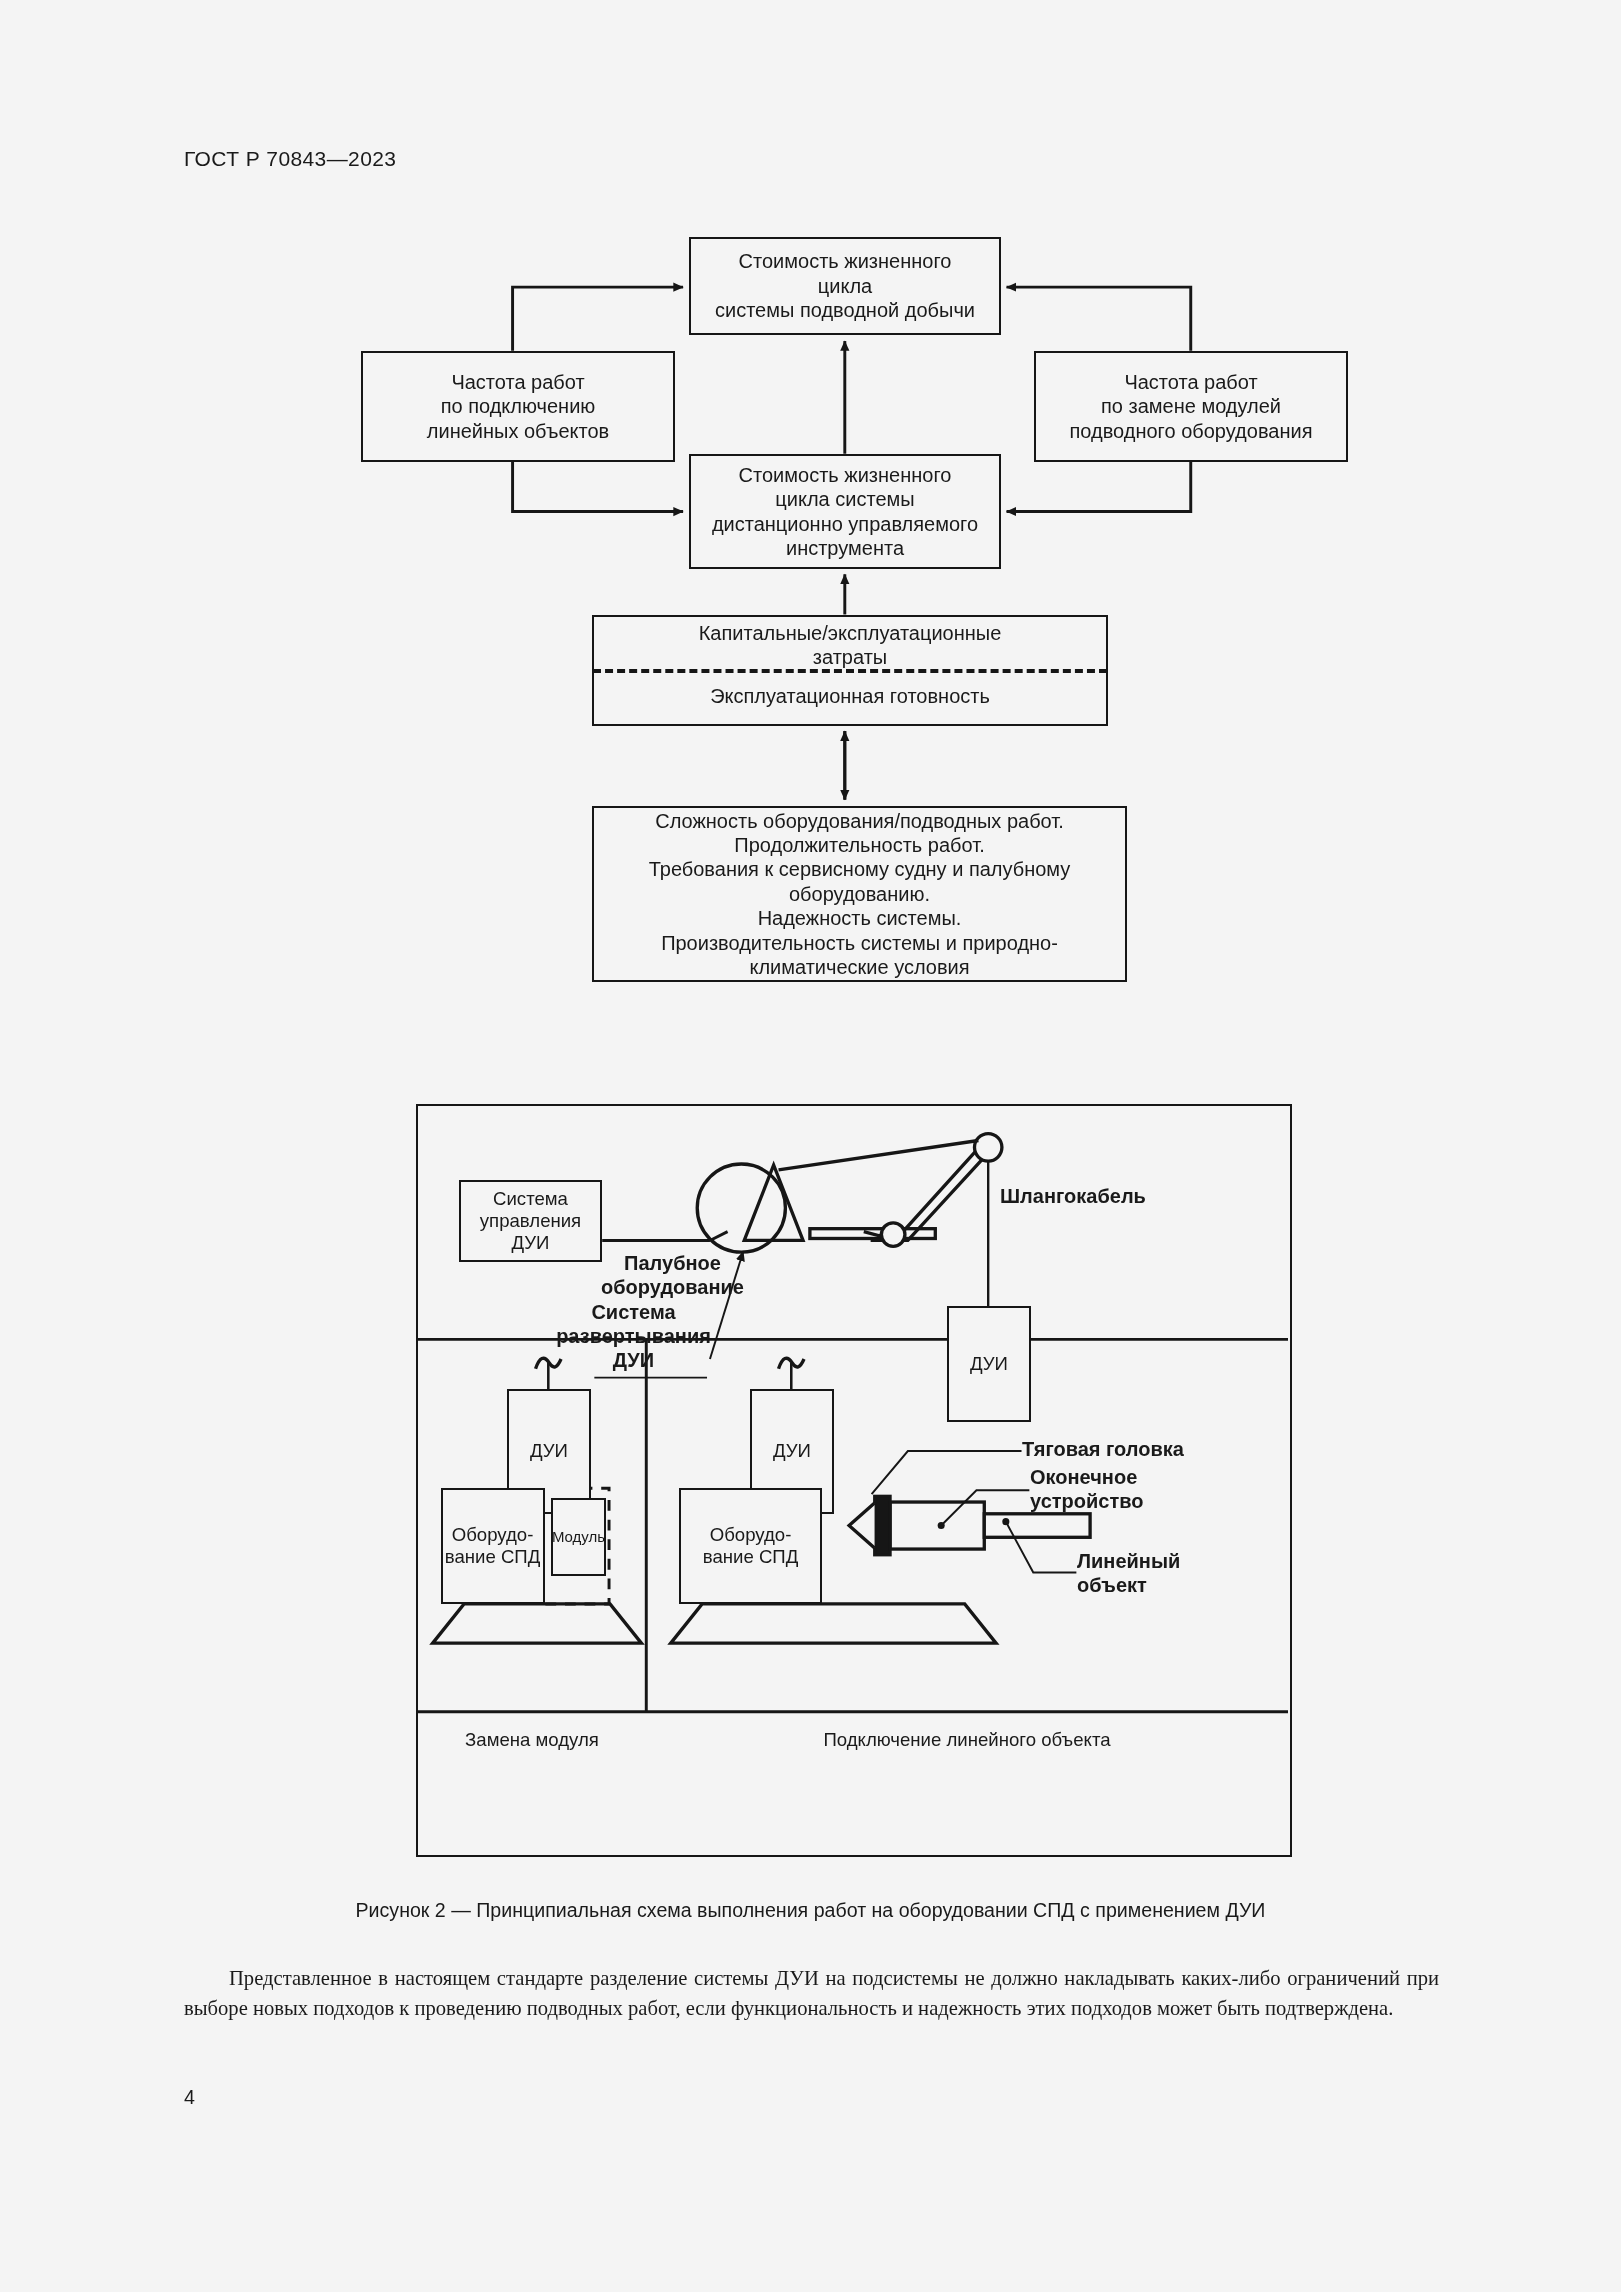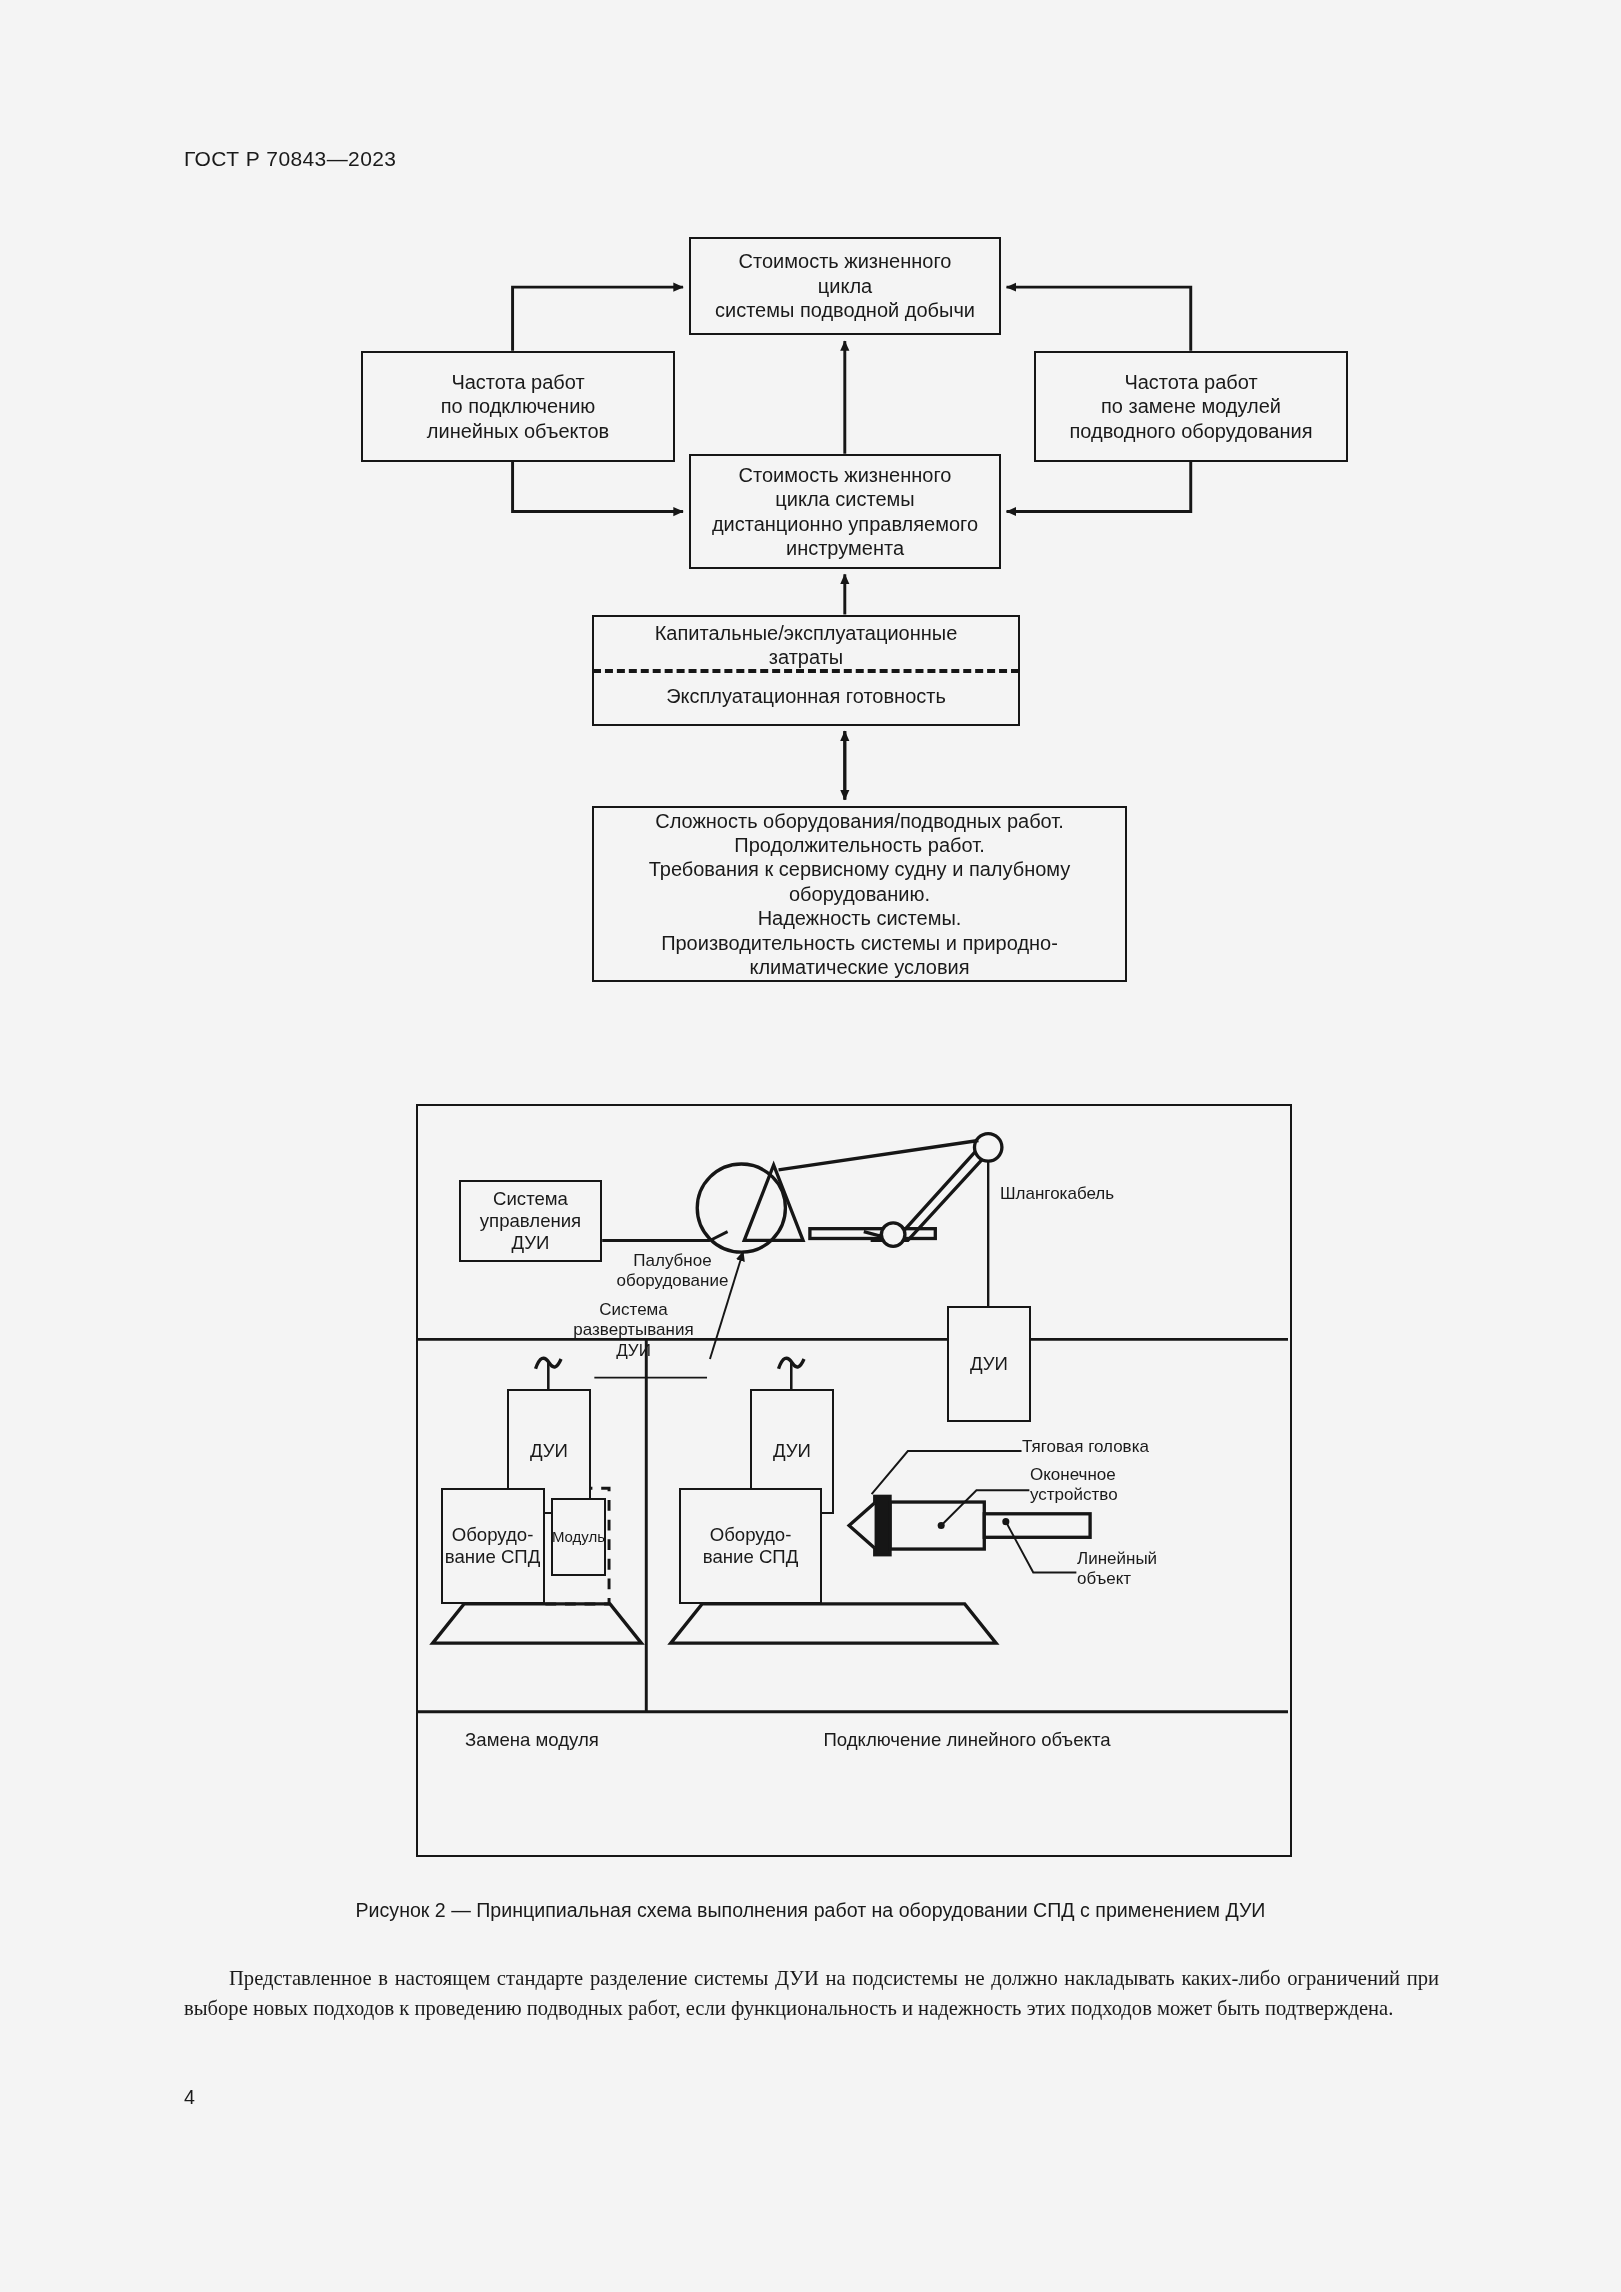--- a/index.html
+++ b/index.html
@@ -46,21 +46,21 @@
   
   #fig1 {
     position: absolute;
     left: 0; top: 0;
     width: 1621px; height: 1078px;
   }
   #box-slc-spd  { left: 689px;  top: 237px;  width: 312px; height: 98px; }
   #box-freq-lin { left: 361px;  top: 351px;  width: 314px; height: 111px; }
   #box-freq-mod { left: 1034px; top: 351px;  width: 314px; height: 111px; }
   #box-slc-rov  { left: 689px;  top: 454px;  width: 312px; height: 115px; }
-  #box-costs    { left: 592px;  top: 615px;  width: 428px; height: 111px;
+  #box-costs    { left: 592px;  top: 615px;  width: 516px; height: 111px;
                   display: block; padding: 3px; }
   #box-costs .seg {
     display: flex; align-items: center; justify-content: center;
     text-align: center; height: 50%;
   }
   #box-costs .divider {
     position: absolute; left: -1px; right: -1px; top: 50%;
     border-top: 4.9px dashed #161616;
     transform: translateY(-2px);
   }
@@ -91,25 +91,26 @@
     background: #f4f4f4;
     display: flex; align-items: center; justify-content: center;
     text-align: center;
     font-size: 18.6px;
     line-height: 1.2;
     box-sizing: border-box;
     z-index: 4;
   }
   .f2label {
     position: absolute;
-    font-size: 17px;
+    font-size: 20px;
     line-height: 1.2;
     text-align: center;
     z-index: 4;
     white-space: nowrap;
+    font-weight: bold;
   }
   .panel-title {
     position: absolute;
     font-size: 18.6px;
     text-align: center;
     z-index: 4;
   }
   
   .body-para {
     position: absolute;

